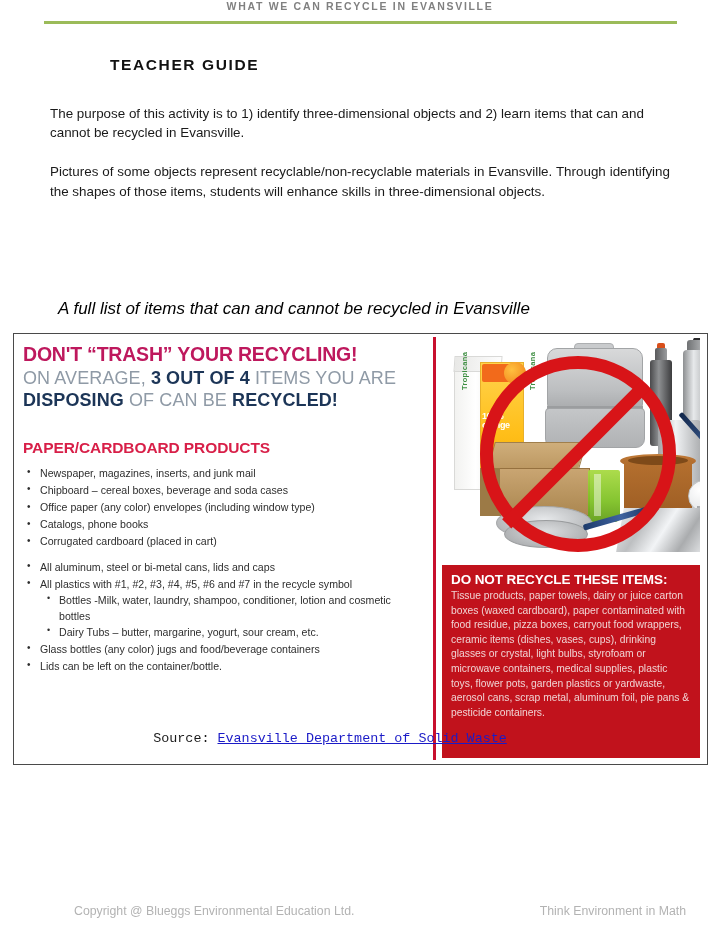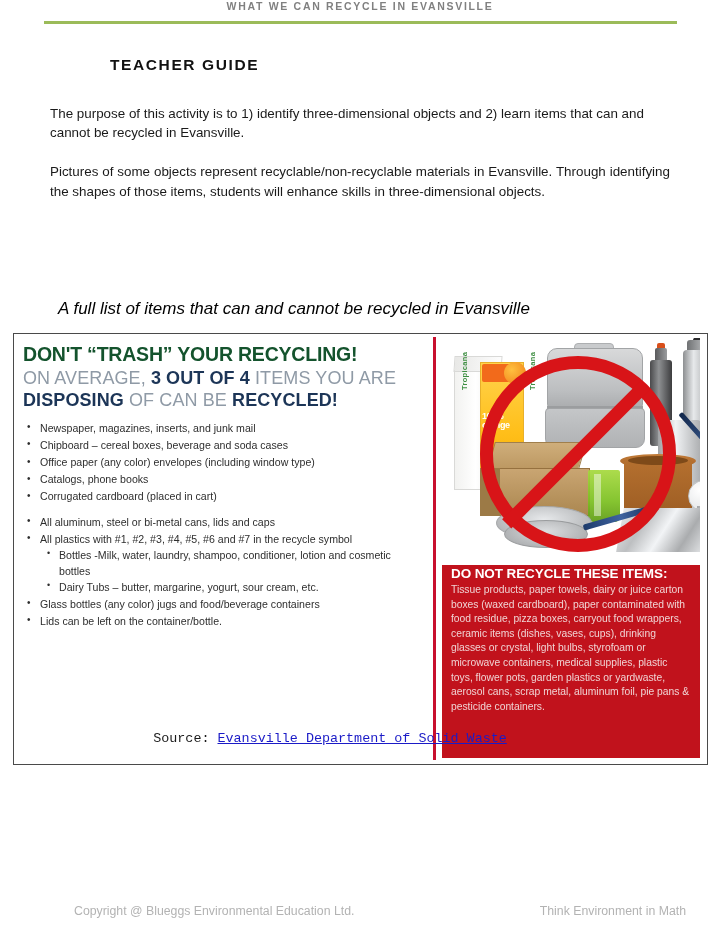--- a/index.html
+++ b/index.html
@@ -100,21 +100,21 @@
     display: flex;
     flex-direction: column;
     background: #ffffff;
     padding: 2px 5px 4px 4px;
   }
 
   
   .poster-headline {
     font-size: 19.5px;
     font-weight: bold;
-    color: #14532d;
+    color: #be185d;
     letter-spacing: -0.2px;
     line-height: 1.12;
   }
   .poster-subhead {
     margin-top: 2px;
     font-size: 18px;
     color: #8f9aa6;
     line-height: 1.22;
     letter-spacing: 0.1px;
   }
@@ -376,21 +376,21 @@
     left: 36px; top: 110px; width: 196px; height: 13px;
     background: #d81418;
     transform: rotate(-45deg);
     transform-origin: center;
   }
 
   
   .red-panel {
     margin: 5px 2px 2px 2px;
     background: #c1121c;
-    padding: 1px 9px 8px 9px;
+    padding: 7px 9px 8px 9px;
     flex: 1;
   }
   .red-title {
     color: #ffffff;
     font-weight: bold;
     font-size: 13.5px;
     letter-spacing: -0.1px;
   }
   .red-text {
     margin-top: 2px;
@@ -444,20 +444,21 @@
 <div class="subtitle">A full list of items that can and cannot be recycled in Evansville</div>
 
 <div class="poster-frame">
 
   <div class="poster-left">
 
     <div class="poster-headline">DON'T “TRASH” YOUR RECYCLING!</div>
 
     <div class="poster-subhead"><span>ON AVERAGE, </span><b>3 OUT OF 4</b><span> ITEMS YOU ARE </span><b>DISPOSING</b><span> OF CAN BE </span><b>RECYCLED!</b></div>
 
+    <div class="sec-heading first">PAPER/CARDBOARD PRODUCTS</div>
     <ul class="sec-list">
       <li>Newspaper, magazines, inserts, and junk mail</li>
       <li>Chipboard – cereal boxes, beverage and soda cases</li>
       <li>Office paper (any color) envelopes (including window type)</li>
       <li>Catalogs, phone books</li>
       <li>Corrugated cardboard (placed in cart)</li>
     </ul>
 
     <ul class="sec-list">
       <li>All aluminum, steel or bi-metal cans, lids and caps</li>

